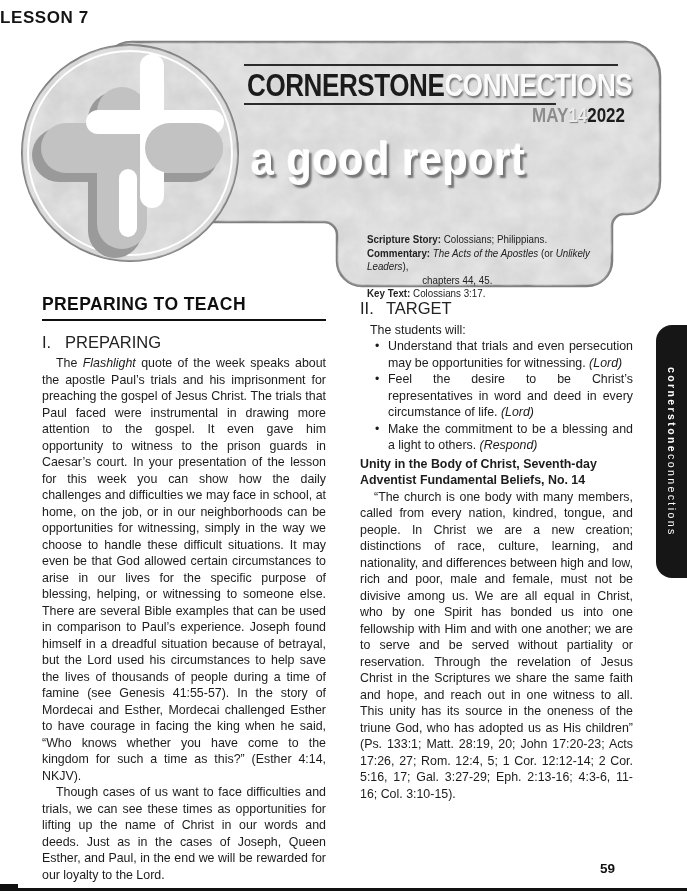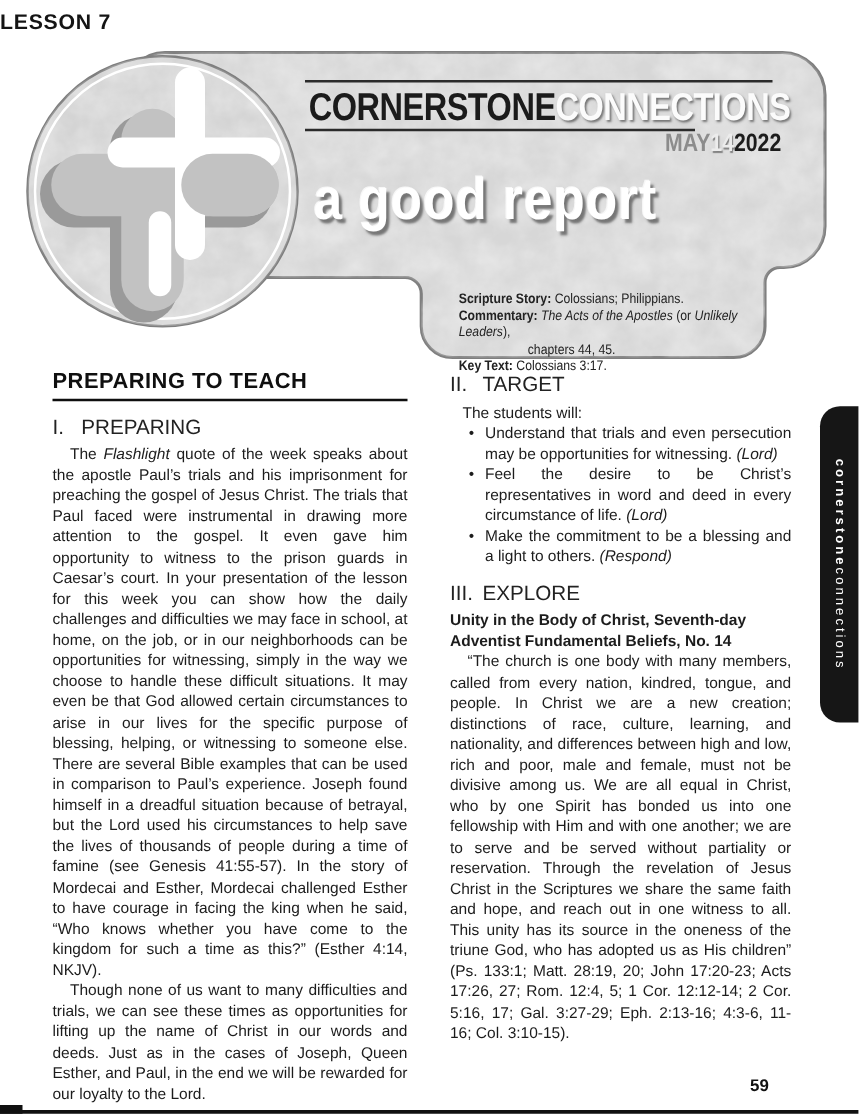--- a/index.html
+++ b/index.html
@@ -123,32 +123,31 @@
   <div class="abs scripture">
     <div><b>Scripture Story:</b> <span>Colossians; Philippians.</span></div>
     <div><b>Commentary:</b> <i>The Acts of the Apostles</i> <span>(or</span> <i>Unlikely Leaders</i><span>),</span><span class="cont">chapters 44, 45.</span></div>
     <div><b>Key Text:</b> <span>Colossians 3:17.</span></div>
   </div>
 
   <div class="abs col col-left">
     <div class="section-head">PREPARING TO TEACH</div>
     <div class="rhead"><span class="num">I.</span><span>PREPARING</span></div>
     <p class="body"><span>The </span><i>Flashlight</i><span> quote of the week speaks about the apostle Paul’s trials and his imprisonment for preaching the gospel of Jesus Christ. The trials that Paul faced were instrumental in drawing more attention to the gospel. It even gave him opportunity to witness to the prison guards in Caesar’s court. In your presentation of the lesson for this week you can show how the daily challenges and difficulties we may face in school, at home, on the job, or in our neighborhoods can be opportunities for witnessing, simply in the way we choose to handle these difficult situations. It may even be that God allowed certain circumstances to arise in our lives for the specific purpose of blessing, helping, or witnessing to someone else. There are several Bible examples that can be used in comparison to Paul’s experience. Joseph found himself in a dreadful situation because of betrayal, but the Lord used his circumstances to help save the lives of thousands of people during a time of famine (see Genesis 41:55-57). In the story of Mordecai and Esther, Mordecai challenged Esther to have courage in facing the king when he said, “Who knows whether you have come to the kingdom for such a time as this?” (Esther 4:14, NKJV).</span></p>
-    <p class="body">Though none of us want to many difficulties and trials, we can see these times as opportunities for lifting up the name of Christ in our words and deeds. Just as in the cases of Joseph, Queen Esther, and Paul, in the end we will be rewarded for our loyalty to the Lord.</p>
+    <p class="body">Though cases of us want to face difficulties and trials, we can see these times as opportunities for lifting up the name of Christ in our words and deeds. Just as in the cases of Joseph, Queen Esther, and Paul, in the end we will be rewarded for our loyalty to the Lord.</p>
   </div>
 
   <div class="abs col col-right">
     <div class="rhead"><span class="num">II.</span><span>TARGET</span></div>
     <div class="target-intro">The students will:</div>
     <div class="bullets">
       <div class="bullet"><span class="dot">•</span><span>Understand that trials and even persecution may be opportunities for witnessing. </span><i>(Lord)</i></div>
       <div class="bullet"><span class="dot">•</span><span>Feel the desire to be Christ’s representatives in word and deed in every circumstance of life. </span><i>(Lord)</i></div>
       <div class="bullet"><span class="dot">•</span><span>Make the commitment to be a blessing and a light to others. </span><i>(Respond)</i></div>
     </div>
-    <div class="rhead mt"><span class="num">III.</span><span>EXPLORE</span></div>
     <div class="subhead">Unity in the Body of Christ, Seventh-day Adventist Fundamental Beliefs, No. 14</div>
     <p class="body">“The church is one body with many members, called from every nation, kindred, tongue, and people. In Christ we are a new creation; distinctions of race, culture, learning, and nationality, and differences between high and low, rich and poor, male and female, must not be divisive among us. We are all equal in Christ, who by one Spirit has bonded us into one fellowship with Him and with one another; we are to serve and be served without partiality or reservation. Through the revelation of Jesus Christ in the Scriptures we share the same faith and hope, and reach out in one witness to all. This unity has its source in the oneness of the triune God, who has adopted us as His children” (Ps. 133:1; Matt. 28:19, 20; John 17:20-23; Acts 17:26, 27; Rom. 12:4, 5; 1 Cor. 12:12-14; 2 Cor. 5:16, 17; Gal. 3:27-29; Eph. 2:13-16; 4:3-6, 11-16; Col. 3:10-15).</p>
   </div>
 
   <div class="abs side-tab">
     <div class="vtext"><span class="vb">cornerstone</span><span>connections</span></div>
   </div>
 
   <div class="abs page-num">59</div>
   <div class="abs bleed"></div>

